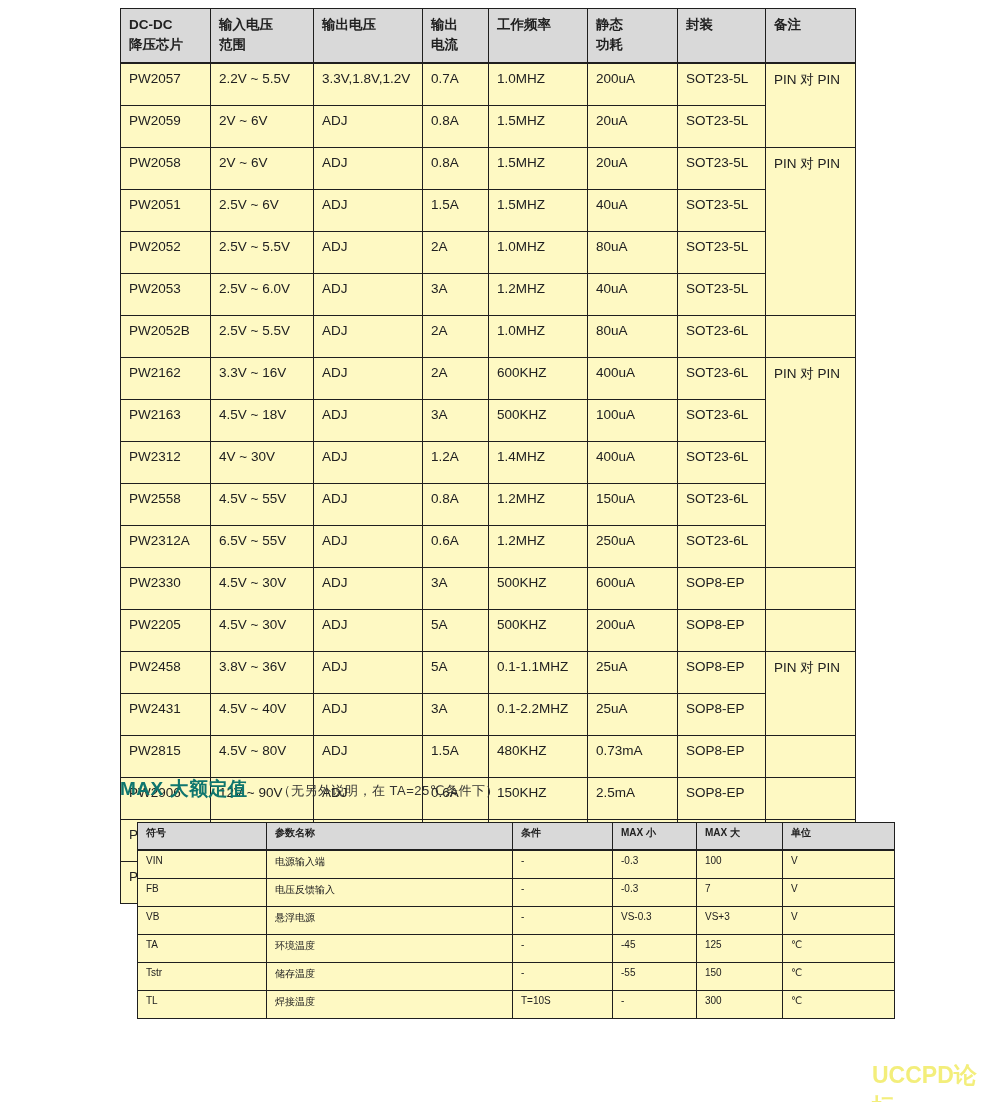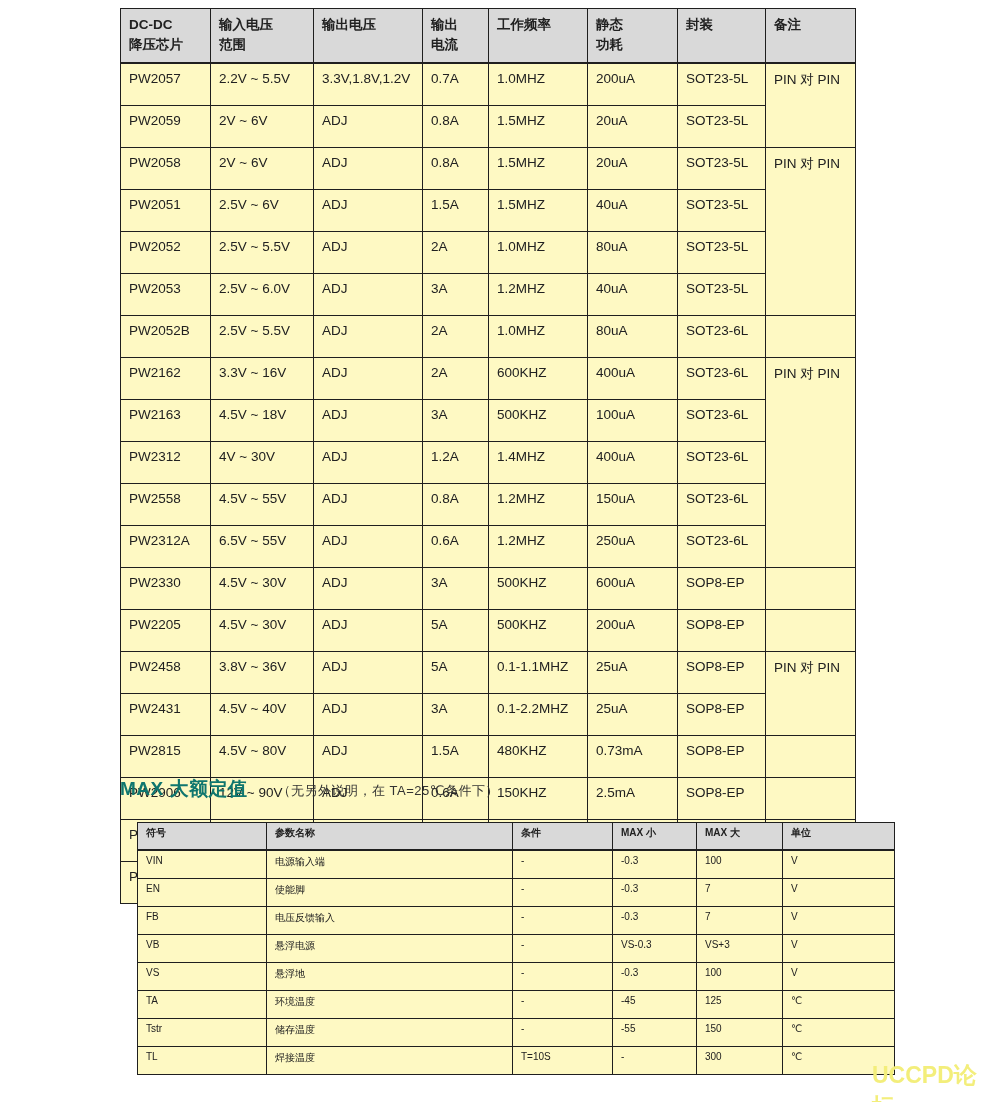--- a/index.html
+++ b/index.html
@@ -288,52 +288,36 @@
   <tbody>
       <tr>
         <td>VIN</td>
         <td>电源输入端</td>
         <td>-</td>
         <td>-0.3</td>
         <td>100</td>
         <td>V</td>
       </tr>
       <tr>
-        <td>EN</td>
-        <td>使能脚</td>
+        <td>FB</td>
+        <td>电压反馈输入</td>
         <td>-</td>
         <td>-0.3</td>
         <td>7</td>
         <td>V</td>
       </tr>
       <tr>
-        <td>FB</td>
-        <td>电压反馈输入</td>
-        <td>-</td>
-        <td>-0.3</td>
-        <td>7</td>
-        <td>V</td>
-      </tr>
-      <tr>
         <td>VB</td>
         <td>悬浮电源</td>
         <td>-</td>
         <td>VS-0.3</td>
         <td>VS+3</td>
         <td>V</td>
       </tr>
       <tr>
-        <td>VS</td>
-        <td>悬浮地</td>
-        <td>-</td>
-        <td>-0.3</td>
-        <td>100</td>
-        <td>V</td>
-      </tr>
-      <tr>
         <td>TA</td>
         <td>环境温度</td>
         <td>-</td>
         <td>-45</td>
         <td>125</td>
         <td>℃</td>
       </tr>
       <tr>
         <td>Tstr</td>
         <td>储存温度</td>

